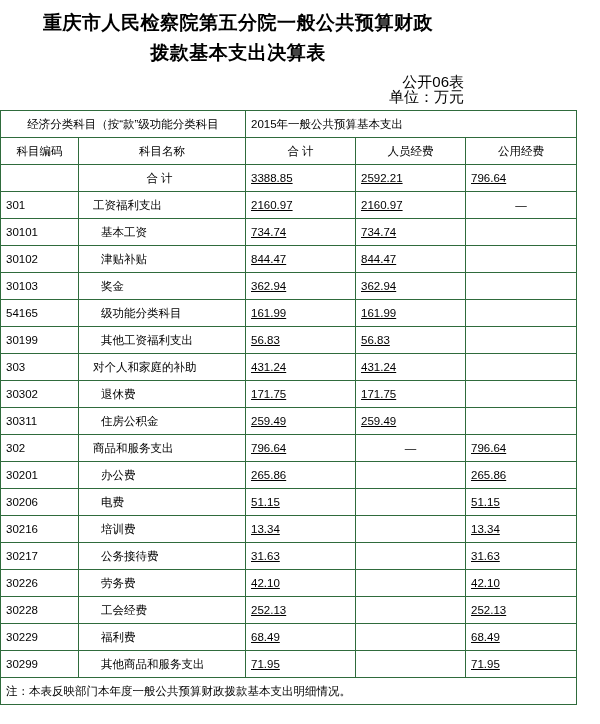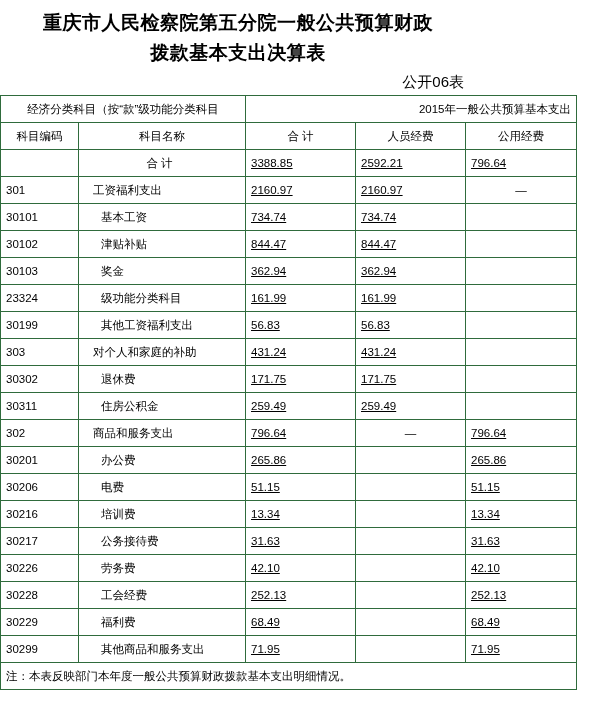--- a/index.html
+++ b/index.html
@@ -50,21 +50,21 @@
     padding: 0 5px;
     height: 27px;
     box-sizing: border-box;
     background: #ffffff;
   }
   .hdr-left {
     text-align: center;
     line-height: 15px;
   }
   .hdr-center {
-    text-align: right;
+    text-align: left;
     vertical-align: middle;
     margin-left: 24px;
   }
   .sub-hdr {
     text-align: center;
   }
   .c-code {
     text-align: left;
     padding-left: 6px;
     white-space: nowrap;
@@ -108,20 +108,21 @@
 </style>
 </head>
 <body>
 
 <div class="page">
 
   <div class="title">重庆市人民检察院第五分院一般公共预算财政拨款基本支出决算表</div>
 
   <div class="meta">
     <div>公开06表</div>
+    <div>单位：万元</div>
   </div>
 
   <table class="sheet">
     <colgroup>
       <col class="cc">
         <col class="cn">
         <col class="c1">
         <col class="c2">
         <col class="c3">
     </colgroup>
@@ -168,21 +169,21 @@
           <td class="c-num"></td>
         </tr>
         <tr>
           <td class="c-code">30103</td>
           <td class="c-name level2">奖金</td>
           <td class="c-num">362.94</td>
           <td class="c-num">362.94</td>
           <td class="c-num"></td>
         </tr>
         <tr>
-          <td class="c-code">23324</td>
+          <td class="c-code">54165</td>
           <td class="c-name level2">级功能分类科目</td>
           <td class="c-num">161.99</td>
           <td class="c-num">161.99</td>
           <td class="c-num"></td>
         </tr>
         <tr>
           <td class="c-code">30199</td>
           <td class="c-name level2">其他工资福利支出</td>
           <td class="c-num">56.83</td>
           <td class="c-num">56.83</td>

